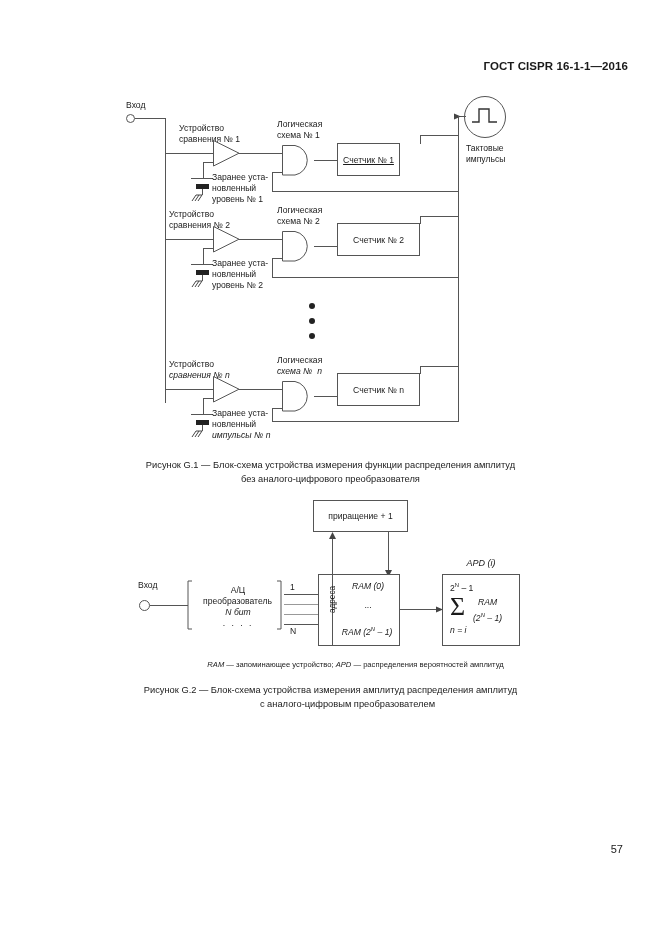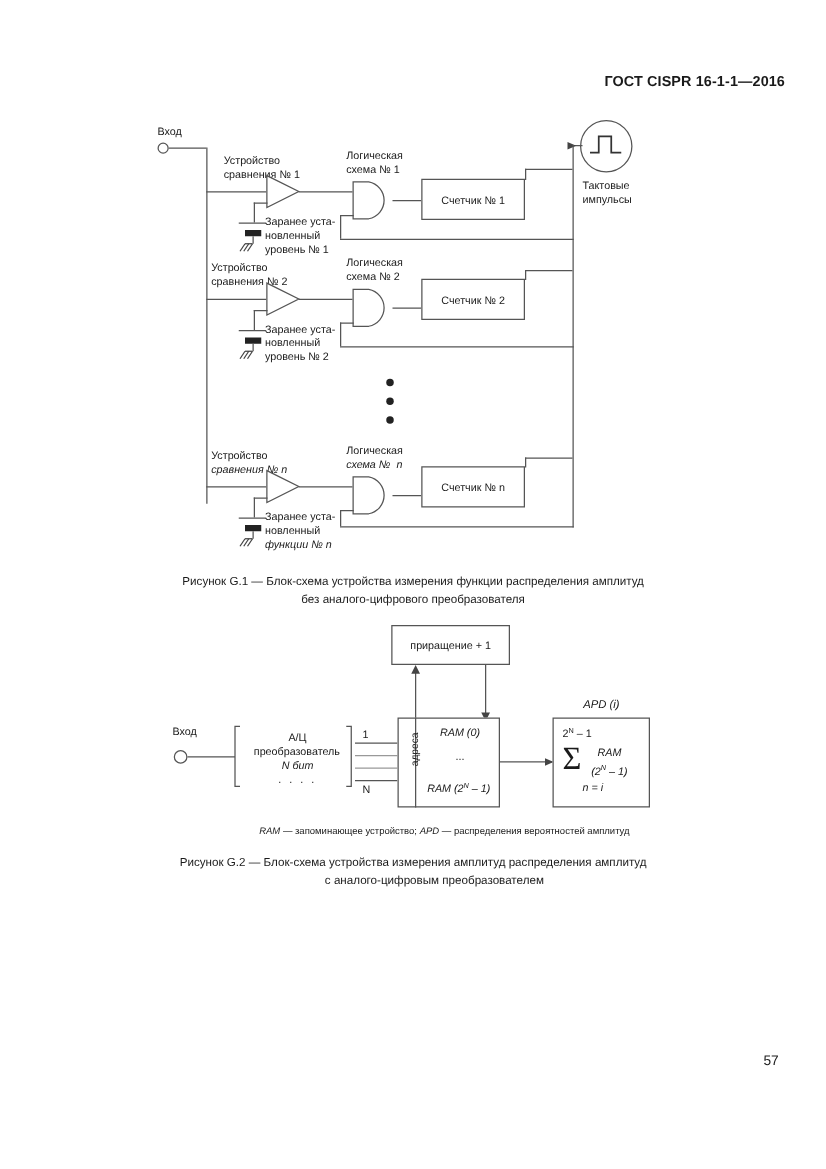--- a/index.html
+++ b/index.html
@@ -148,21 +148,21 @@
       <div class="lbl" style="left:277px; top:130px;">схема № 1</div>
       <svg style="left:282px; top:145px;" width="32" height="31">
         <path d="M0.5,0.5 L13,0.5 A15,15 0 0 1 13,30 L0.5,30 Z" fill="#fff" stroke="#555" stroke-width="1"></path>
       </svg>
       <div class="hl" style="left:314px; top:160px; width:23px;"></div>
 
       <div class="hl" style="left:272px; top:172px; width:11px;"></div>
       <div class="vl" style="left:272px; top:172px; height:19px;"></div>
       <div class="hl" style="left:272px; top:191px; width:187px;"></div>
 
-      <div class="box" style="left:337px; top:143px; width:83px; height:33px;">
+      <div class="box" style="left:337px; top:143px; width:63px; height:33px;text-decoration:underline;">
         <span>Счетчик № 1</span>
       </div>
       <div class="hl" style="left:420px; top:160px; width:0px;"></div>
 
       <div class="vl" style="left:420px; top:143px; height:0px;"></div>
       <div class="hl" style="left:420px; top:135px; width:38px;"></div>
       <div class="vl" style="left:420px; top:135px; height:9px;"></div>
     </div>
 
     <div>
@@ -229,21 +229,21 @@
       <div style="position:absolute; left:196px; top:420px; width:13px; height:5px; background:#222;"></div>
       <div class="vl" style="left:202px; top:425px; height:6px;"></div>
       <svg style="left:186px; top:429px;" width="24" height="10">
         <line x1="10" y1="2" x2="16" y2="2" stroke="#444" stroke-width="1"></line>
         <line x1="10" y1="2" x2="6" y2="8" stroke="#444" stroke-width="1"></line>
         <line x1="13" y1="2" x2="9" y2="8" stroke="#444" stroke-width="1"></line>
         <line x1="16" y1="2" x2="12" y2="8" stroke="#444" stroke-width="1"></line>
       </svg>
       <div class="lbl" style="left:212px; top:408px;">Заранее уста-</div>
       <div class="lbl" style="left:212px; top:419px;">новленный</div>
-      <div class="lbl it" style="left:212px; top:430px;">функции № n</div>
+      <div class="lbl it" style="left:212px; top:430px;">импульсы № n</div>
 
       <div class="lbl" style="left:277px; top:355px;">Логическая</div>
       <div class="lbl it" style="left:277px; top:366px;">схема №  n</div>
       <svg style="left:282px; top:381px;" width="32" height="31">
         <path d="M0.5,0.5 L13,0.5 A15,15 0 0 1 13,30 L0.5,30 Z" fill="#fff" stroke="#555" stroke-width="1"></path>
       </svg>
       <div class="hl" style="left:314px; top:396px; width:23px;"></div>
       <div class="hl" style="left:272px; top:408px; width:11px;"></div>
       <div class="vl" style="left:272px; top:408px; height:13px;"></div>
       <div class="hl" style="left:272px; top:421px; width:187px;"></div>
@@ -307,21 +307,21 @@
 
     <div class="hl" style="left:400px; top:609px; width:42px;"></div>
     <svg style="left:434px; top:605px;" width="10" height="9">
       <polygon points="9,4.5 2,1.5 2,7.5" fill="#444"></polygon>
     </svg>
 
     <div class="lbl it" style="left:442px; top:558px; width:78px; text-align:center; font-size:9px;">APD (i)</div>
     <div class="box" style="left:442px; top:574px; width:78px; height:72px; display:block;"></div>
     <div class="lbl" style="left:450px; top:580px;"><span>2</span><sup>N</sup><span> – 1</span></div>
     <div style="position:absolute; left:450px; top:594px; font-size:26px; line-height:26px; font-family:'Liberation Serif',serif;">Σ</div>
-    <div class="lbl it" style="left:466px; top:625px;">n = i</div>
+    <div class="lbl it" style="left:450px; top:625px;">n = i</div>
     <div class="lbl it" style="left:478px; top:597px;">RAM</div>
     <div class="lbl it" style="left:473px; top:610px;"><span>(2</span><sup>N</sup><span> – 1)</span></div>
 
     <div class="legend" style="top:660px;"><i>RAM</i><span> — запоминающее устройство; </span><i>APD</i><span> — распределения вероятностей амплитуд</span></div>
 
     <div class="cap" style="top:684px;">Рисунок G.2 — Блок-схема устройства измерения амплитуд распределения амплитуд</div>
     <div class="cap" style="top:698px;padding-left:17px;">с аналого-цифровым преобразователем</div>
   </div>
 
   <div class="pageno">57</div>

